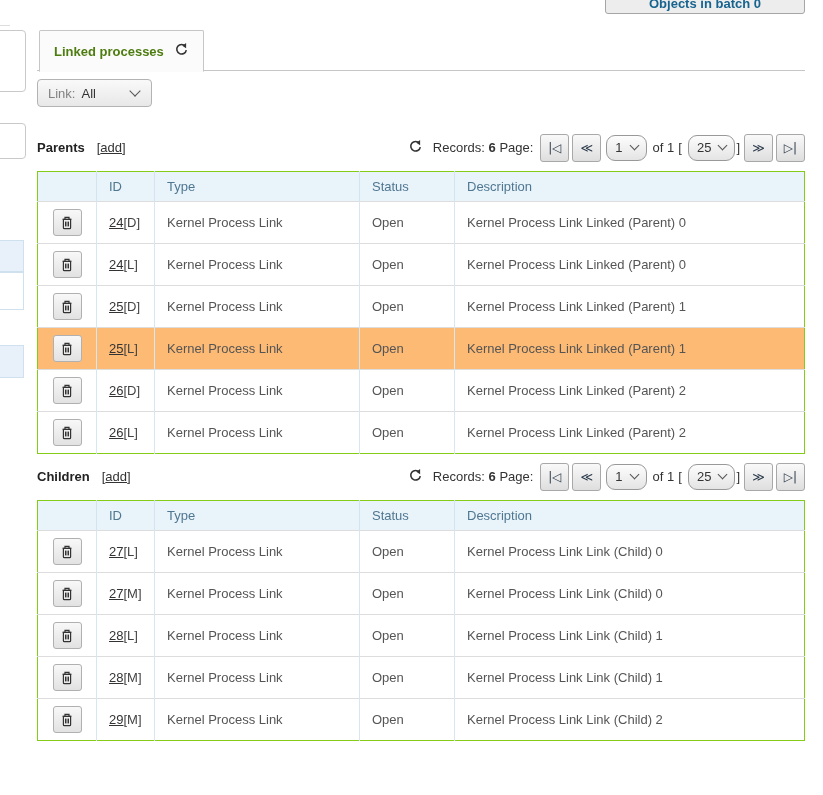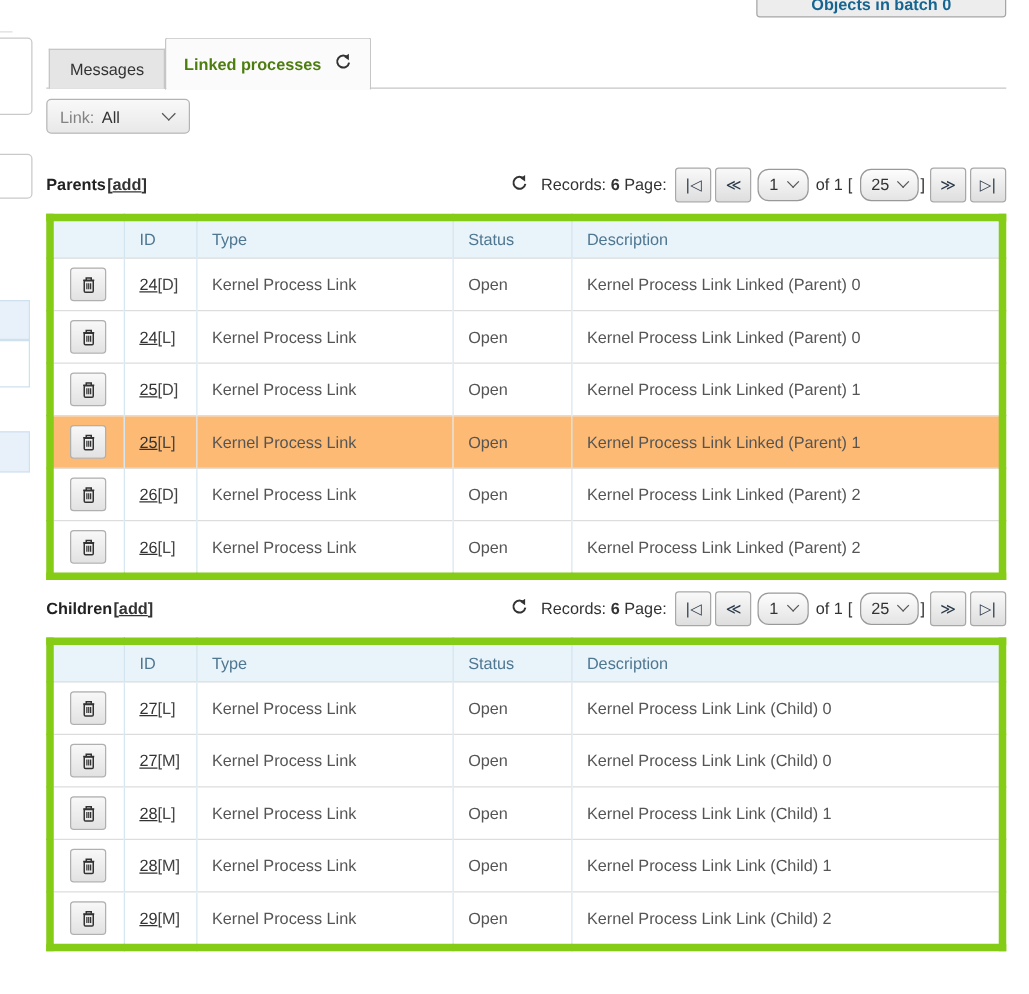--- a/index.html
+++ b/index.html
@@ -60,21 +60,21 @@
   }
   .filter-select .chev { margin-left:auto; margin-right:2px; }
 
   
   .section-head {
     display:flex; align-items:center; justify-content:space-between;
     height:29px; margin-top:26px;
   }
   .section-head.children { margin-top:8px; }
   .section-title { font-size:13px; font-weight:bold; color:#222; }
-  .add-wrap { font-weight:bold; color:#333; margin-left:1px; }
+  .add-wrap { font-weight:normal; color:#333; margin-left:12px; }
   .add-link { color:#333; text-decoration:underline; cursor:pointer; }
 
   .pager { display:flex; align-items:center; font-size:13px; color:#333; }
   .pager .refresh-btn { margin-right:10px; display:flex; align-items:center; cursor:pointer; background:none; border:none; padding:0; }
   .pager-text { margin-right:4px; }
   .pager-text b { font-weight:bold; }
   .pbtn {
     min-width:29px; height:28px; box-sizing:border-box; margin-left:3px;
     border:1px solid #a8a8a8; border-radius:3px;
     background:linear-gradient(#f9f9f9,#dedede);
@@ -90,21 +90,21 @@
     font-size:13px; color:#333; cursor:pointer;
   }
   .psel .chev { width:6px; height:6px; }
   .pof { margin:0 3px 0 6px; }
   .pbracket { margin:0 1px; }
 
   
   table.grid {
     width:768px; border-collapse:collapse; table-layout:fixed;
     margin-top:9px; font-size:13px; color:#555;
-    border:6px solid #84cc16;
+    border:1px solid #84cc16;
   }
   .grid col.c0 { width:59px; }
   .grid col.c1 { width:58px; }
   .grid col.c2 { width:205px; }
   .grid col.c3 { width:95px; }
   .grid thead th {
     background:#e9f3fa; color:#4f7791; font-weight:normal; text-align:left;
     height:29px; padding:0 0 0 12px; border-right:1px solid #d4e4ee;
     font-size:13px;
   }
@@ -140,23 +140,20 @@
 
   <div class="cut cut-line"></div>
   <div class="cut cut-box1"></div>
   <div class="cut cut-box2"></div>
   <div class="cut cut-boxA"></div>
   <div class="cut cut-boxB"></div>
   <div class="cut cut-boxC"></div>
 
   <div class="tab-rule"></div>
   <div class="tabbar">
-    <div class="tab tab-inactive">
-      <span>Messages</span>
-    </div>
     <div class="tab tab-active">
       <span>Linked processes</span>
       <span class="icon-slot">
   <svg width="15" height="15" viewBox="0 0 16 16">
     <path d="M12.1 4.6 A5.1 5.1 0 1 0 13.1 8.6" fill="none" stroke="#333" stroke-width="1.7"></path>
     <polygon points="12.9,1.1 12.9,6.6 8.9,3.9" fill="#333"></polygon>
   </svg>
 </span>
     </div>
   </div>

